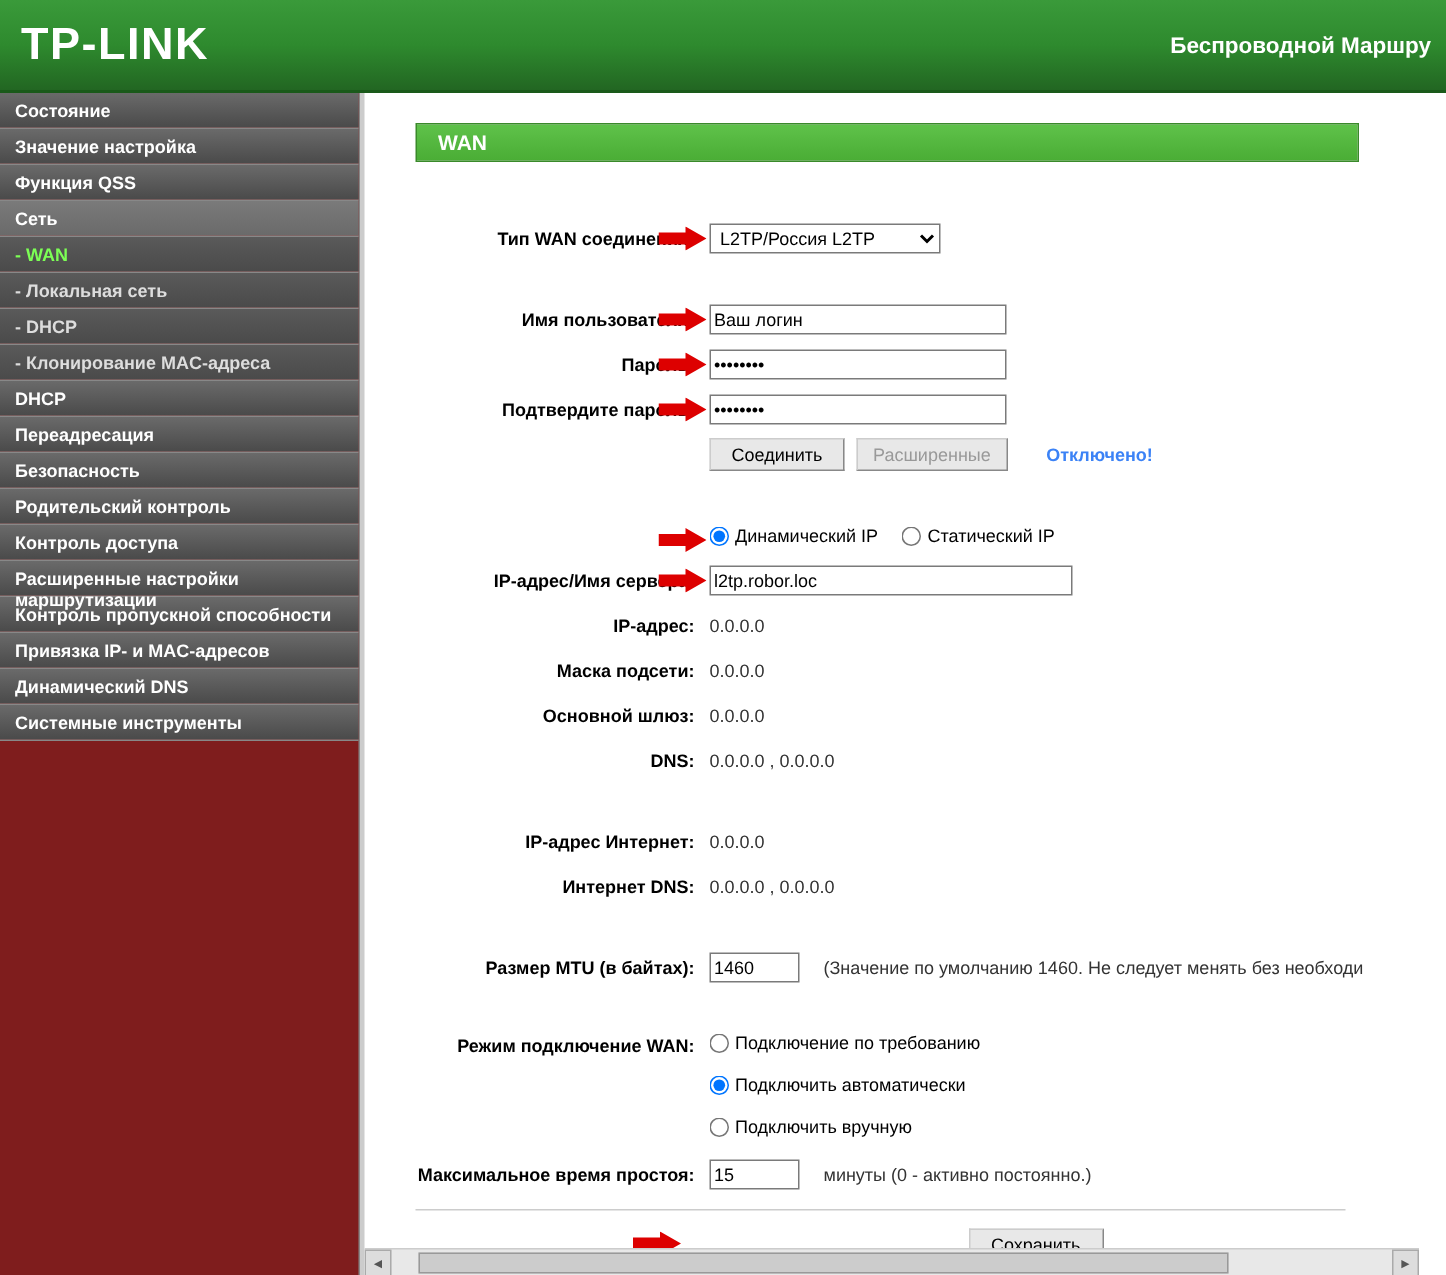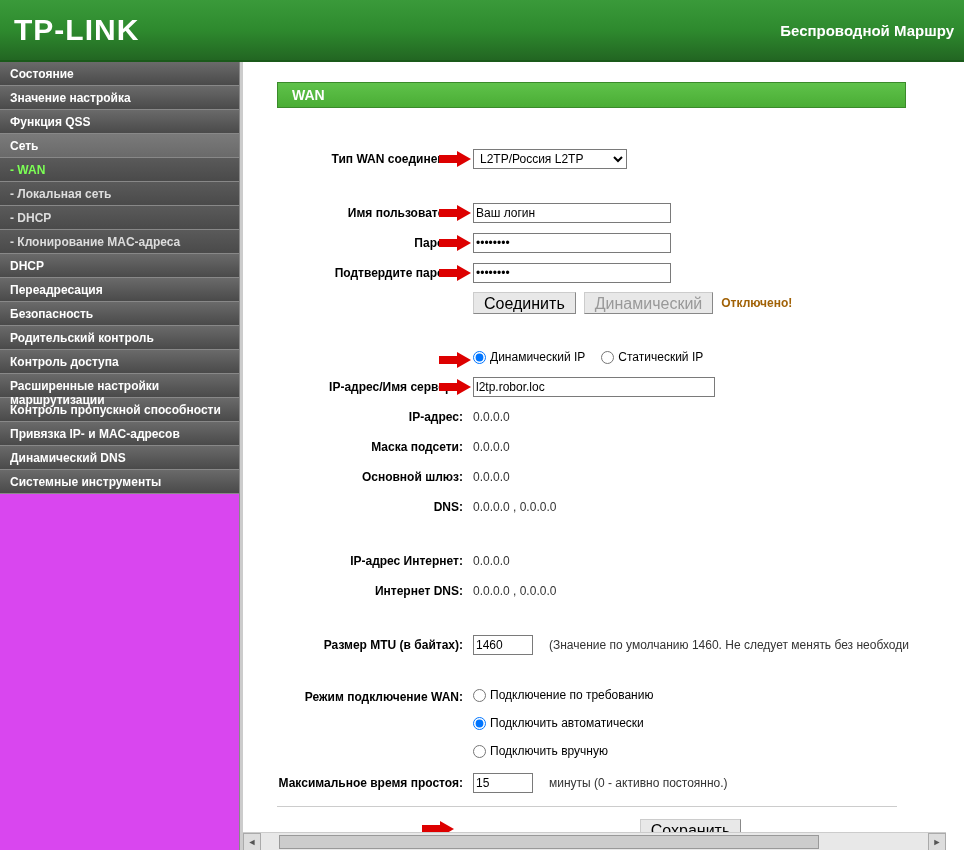--- a/index.html
+++ b/index.html
@@ -4,21 +4,21 @@
 <style>
 * { box-sizing: border-box; margin: 0; padding: 0; }
 body { font-family: Arial, sans-serif; font-size: 12px; background: #fff; overflow: hidden; width: 964px; height: 850px; }
 
 .header { background: linear-gradient(to bottom, #3a9a3a 0%, #2e8a2e 50%, #226622 100%); height: 62px; display: flex; align-items: center; justify-content: space-between; padding: 0 10px 0 14px; border-bottom: 2px solid #1a5a1a; }
 .logo { color: #fff; font-size: 30px; font-weight: bold; letter-spacing: 1px; font-family: Arial, sans-serif; }
 .header-right { color: #fff; font-size: 15px; font-weight: bold; }
 
 .container { display: flex; height: calc(100% - 62px); }
 
-.sidebar { width: 240px; background: #d946ef; flex-shrink: 0; border-right: 1px solid #888; }
+.sidebar { width: 240px; background: #7f1d1d; flex-shrink: 0; border-right: 1px solid #888; }
 .sidebar-item { display: block; padding: 5px 10px; color: #fff; font-size: 12px; font-weight: bold; cursor: pointer; border-bottom: 1px solid #888; background: linear-gradient(to bottom, #6a6a6a 0%, #5a5a5a 50%, #4a4a4a 100%); height: 24px; line-height: 14px; }
 .sidebar-item.active { background: linear-gradient(to bottom, #7a7a7a 0%, #6a6a6a 100%); }
 .sidebar-item.sub { padding-left: 10px; background: linear-gradient(to bottom, #5a5a5a 0%, #4a4a4a 100%); color: #ddd; }
 .sidebar-item.sub.active-sub { color: #7cff55; }
 
 .content { flex: 1; background: #fff; position: relative; border-left: 3px solid #ccc; overflow: hidden; }
 .content-inner { padding: 20px 0 0 34px; }
 
 .page-title-bar { background: linear-gradient(to bottom, #5fc24a 0%, #4aad35 100%); color: #fff; font-weight: bold; font-size: 14px; padding: 4px 14px; margin-bottom: 40px; border: 1px solid #3a8a2a; width: 629px; }
 
@@ -28,24 +28,24 @@
 
 .arrow { position: absolute; left: -34px; top: 2px; width: 32px; height: 16px; }
 .arrow svg { width: 100%; height: 100%; }
 
 select, input[type="text"], input[type="password"] { font-family: Arial; font-size: 12px; padding: 1px 2px; border: 1px solid #7a7a7a; background: #fff; height: 20px; }
 select { width: 154px; }
 input.txt { width: 198px; }
 input.txt-wide { width: 242px; }
 input.txt-small { width: 60px; }
 
-.btn { font-family: Arial; font-size: 16px; padding: 2px 10px; background: #e8e8e8; border: 1px solid #888; border-top-color: #ccc; border-left-color: #ccc; cursor: pointer; height: 22px; min-width: 90px; }
+.btn { font-family: Arial; font-size: 12px; padding: 2px 10px; background: #e8e8e8; border: 1px solid #888; border-top-color: #ccc; border-left-color: #ccc; cursor: pointer; height: 22px; min-width: 90px; }
 .btn:disabled { color: #999; }
 
-.status-text { color: #a16207; font-weight: bold; margin-left: 0; }
+.status-text { color: #3b82f6; font-weight: bold; margin-left: 18px; }
 .hint-text { color: #333; font-size: 12px; margin-left: 8px; }
 .value-text { color: #333; }
 
 .radio-row { display: flex; align-items: center; gap: 16px; }
 .radio-item { display: flex; align-items: center; gap: 4px; }
 .radio-vert .radio-item { margin-bottom: 6px; }
 
 .gap-large { height: 24px; }
 
 .save-row { justify-content: center; margin-top: 10px; padding-left: 140px; }
@@ -132,21 +132,21 @@
                 <polygon points="0,4 18,4 18,0 32,8 18,16 18,12 0,12" fill="#d00"></polygon>
               </svg></span>
           <input class="txt" type="password" value="••••••••" style="">
         </div>
       </div>
 
       <div class="form-row">
         <div class="form-label"></div>
         <div class="form-field">
           <button class="btn">Соединить</button>
-          <button class="btn" disabled="">Динамический</button>
+          <button class="btn" disabled="">Расширенные</button>
           <span class="status-text">Отключено!</span>
         </div>
       </div>
 
       <div class="gap-large"></div>
 
       <div class="form-row">
         <div class="form-label"></div>
         <div class="form-field radio-row">
           <span class="arrow"><svg viewBox="0 0 32 16">

